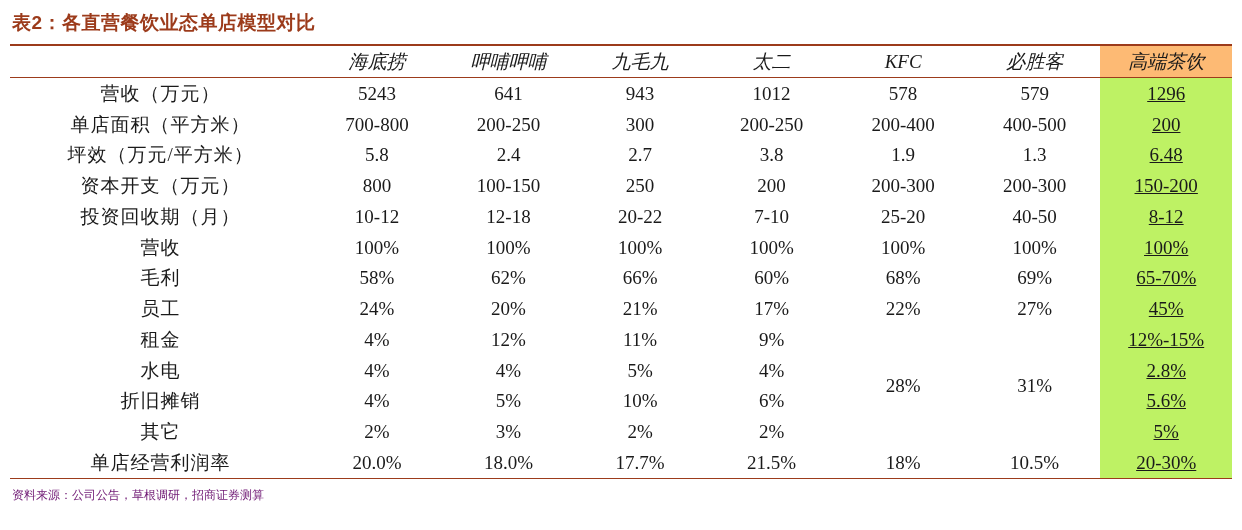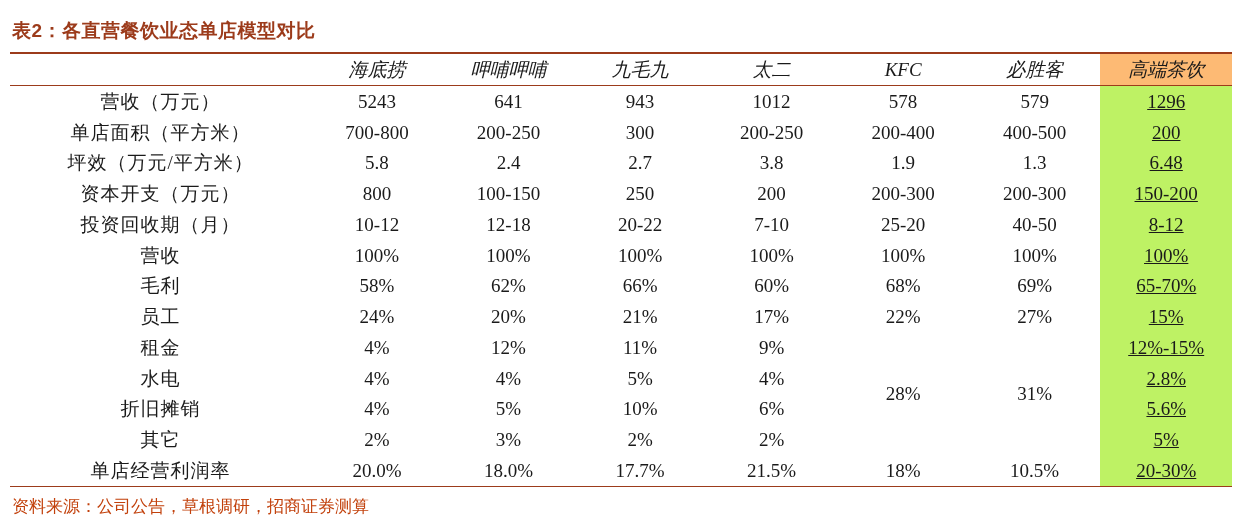--- a/index.html
+++ b/index.html
@@ -12,21 +12,21 @@
     background: #ffffff;
     font-family: "Liberation Serif", "DejaVu Serif", serif;
     color: #1a1a1a;
     overflow: hidden;
   }
   .page {
     position: relative;
     width: 1017px;
     height: 530px;
     box-sizing: border-box;
-    padding: 12px 10px;
+    padding: 4px 10px;
   }
   .title {
     font-family: "Liberation Sans", "DejaVu Sans", sans-serif;
     font-weight: bold;
     font-size: 19px;
     color: #9c3b1b;
     padding: 6px 2px 8px 2px;
     letter-spacing: 0.5px;
   }
   table.model-table {
@@ -65,24 +65,24 @@
     text-decoration: underline;
   }
   .head-hl {
     background: #fdba74;
   }
   td.label {
     text-align: center;
     letter-spacing: 1px;
   }
   .source {
-    font-size: 17px;
+    font-size: 12px;
     padding: 8px 2px 0 2px;
     font-family: "Liberation Serif", "DejaVu Serif", serif;
-    color: #c2410c;
+    color: #701a75;
   }
   .vmerge {
     vertical-align: middle;
   }
 </style>
 </head>
 <body>
 
 <div class="page">
 
@@ -183,21 +183,21 @@
         <td class="hl">65-70%</td>
       </tr>
       <tr>
         <td class="label">员工</td>
         <td>24%</td>
         <td>20%</td>
         <td>21%</td>
         <td>17%</td>
         <td>22%</td>
         <td>27%</td>
-        <td class="hl">15%</td>
+        <td class="hl">45%</td>
       </tr>
       <tr>
         <td class="label">租金</td>
         <td>4%</td>
         <td>12%</td>
         <td>11%</td>
         <td>9%</td>
         <td class="vmerge" rowspan="4">28%</td>
         <td class="vmerge" rowspan="4">31%</td>
         <td class="hl">12%-15%</td>

